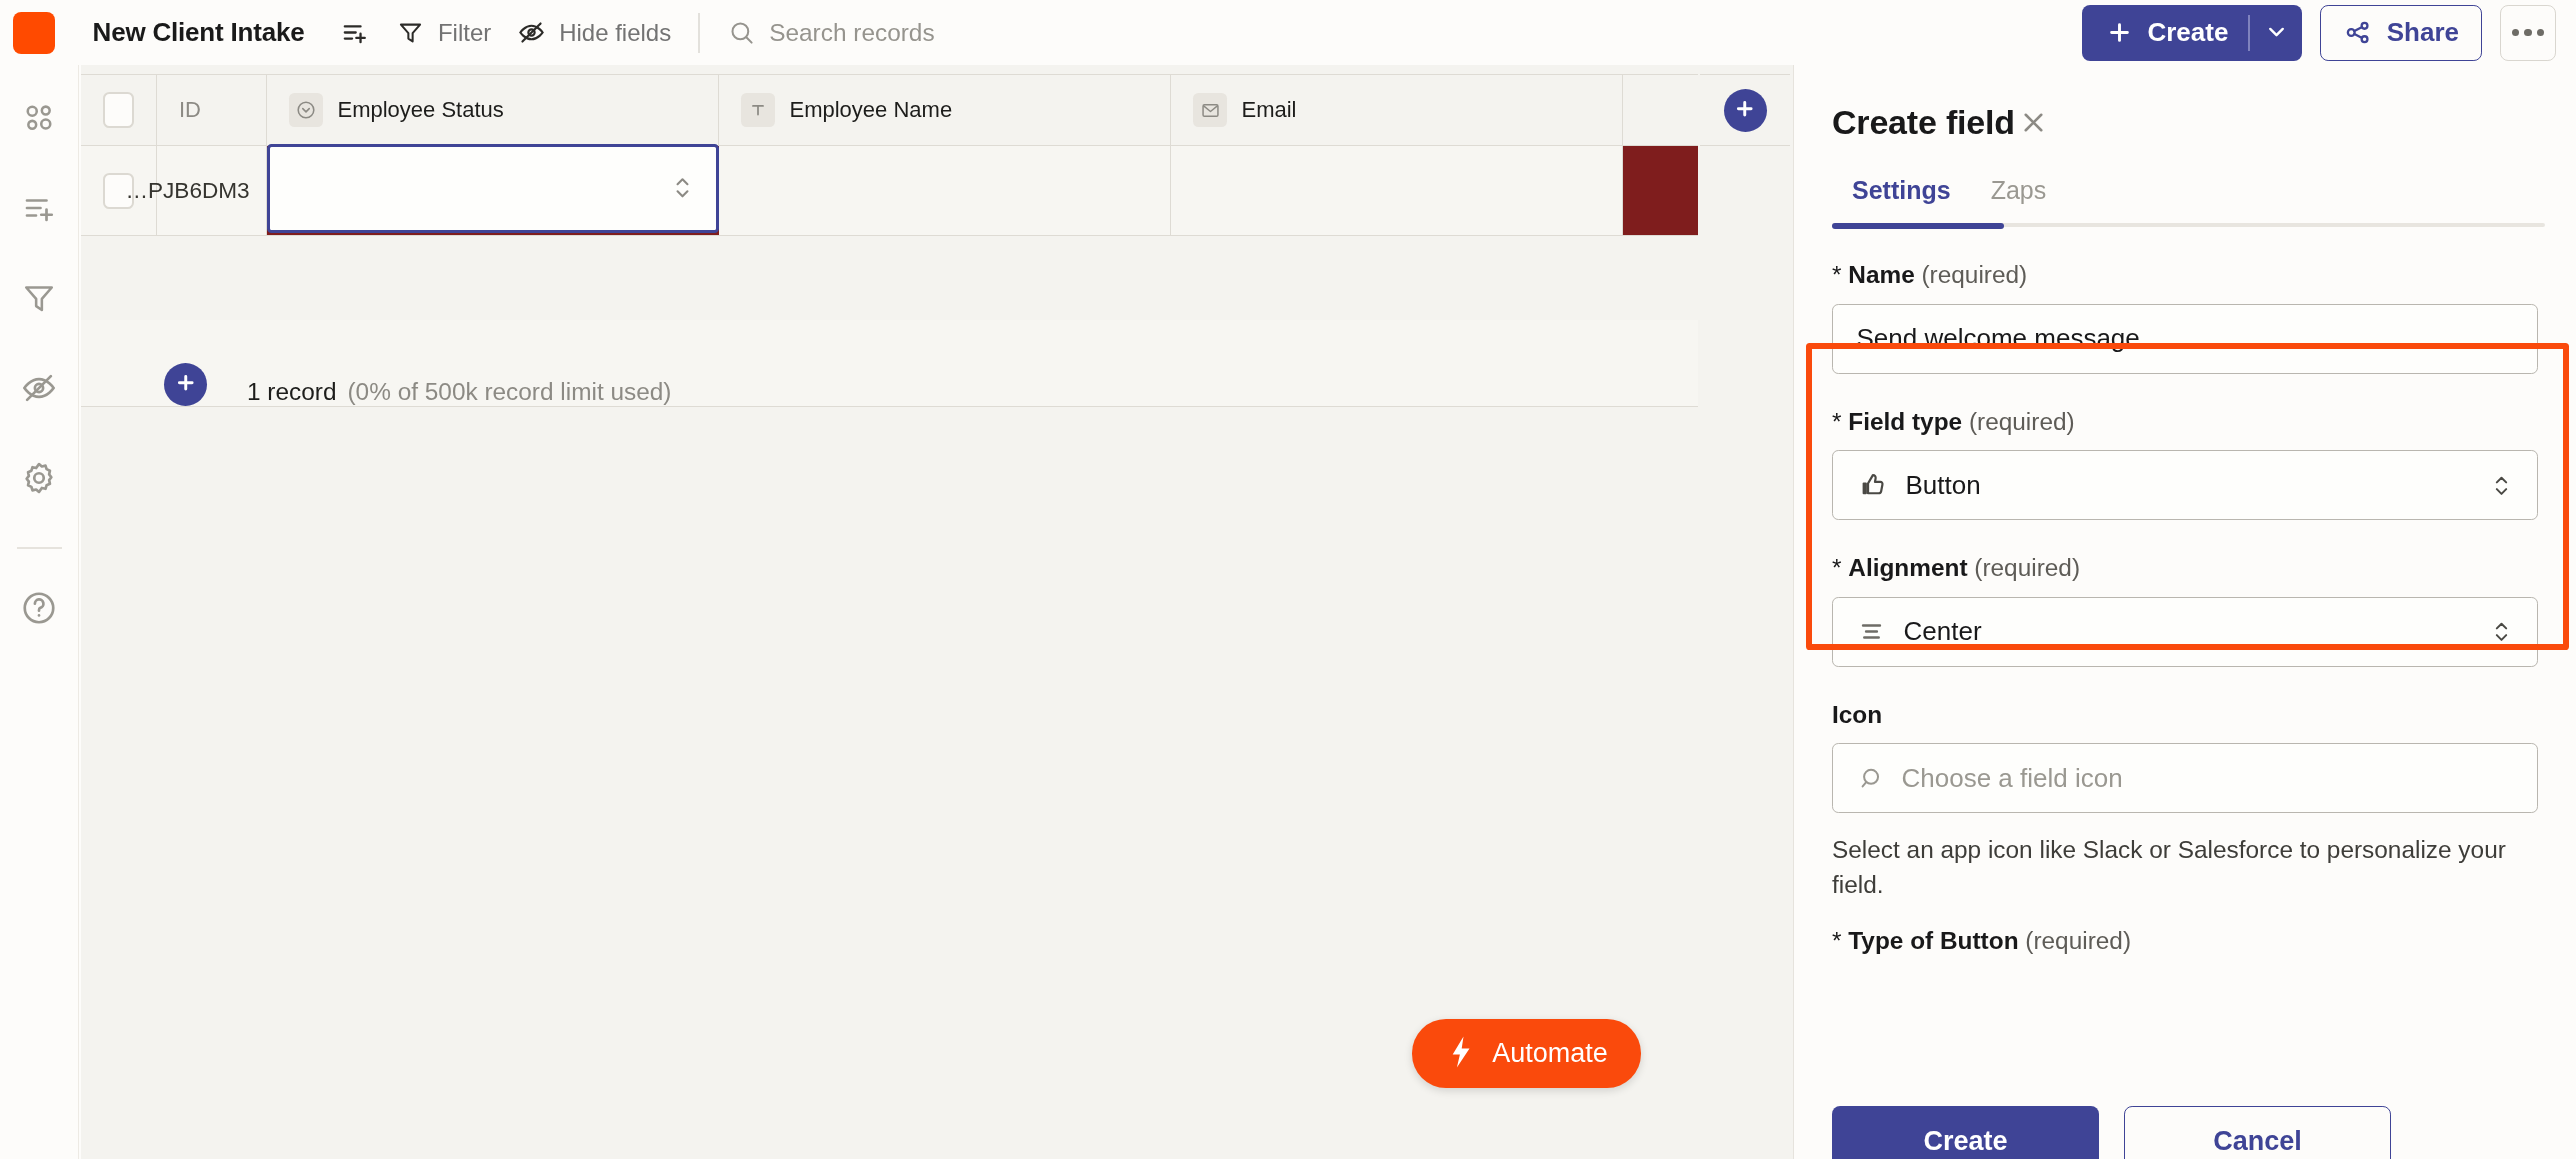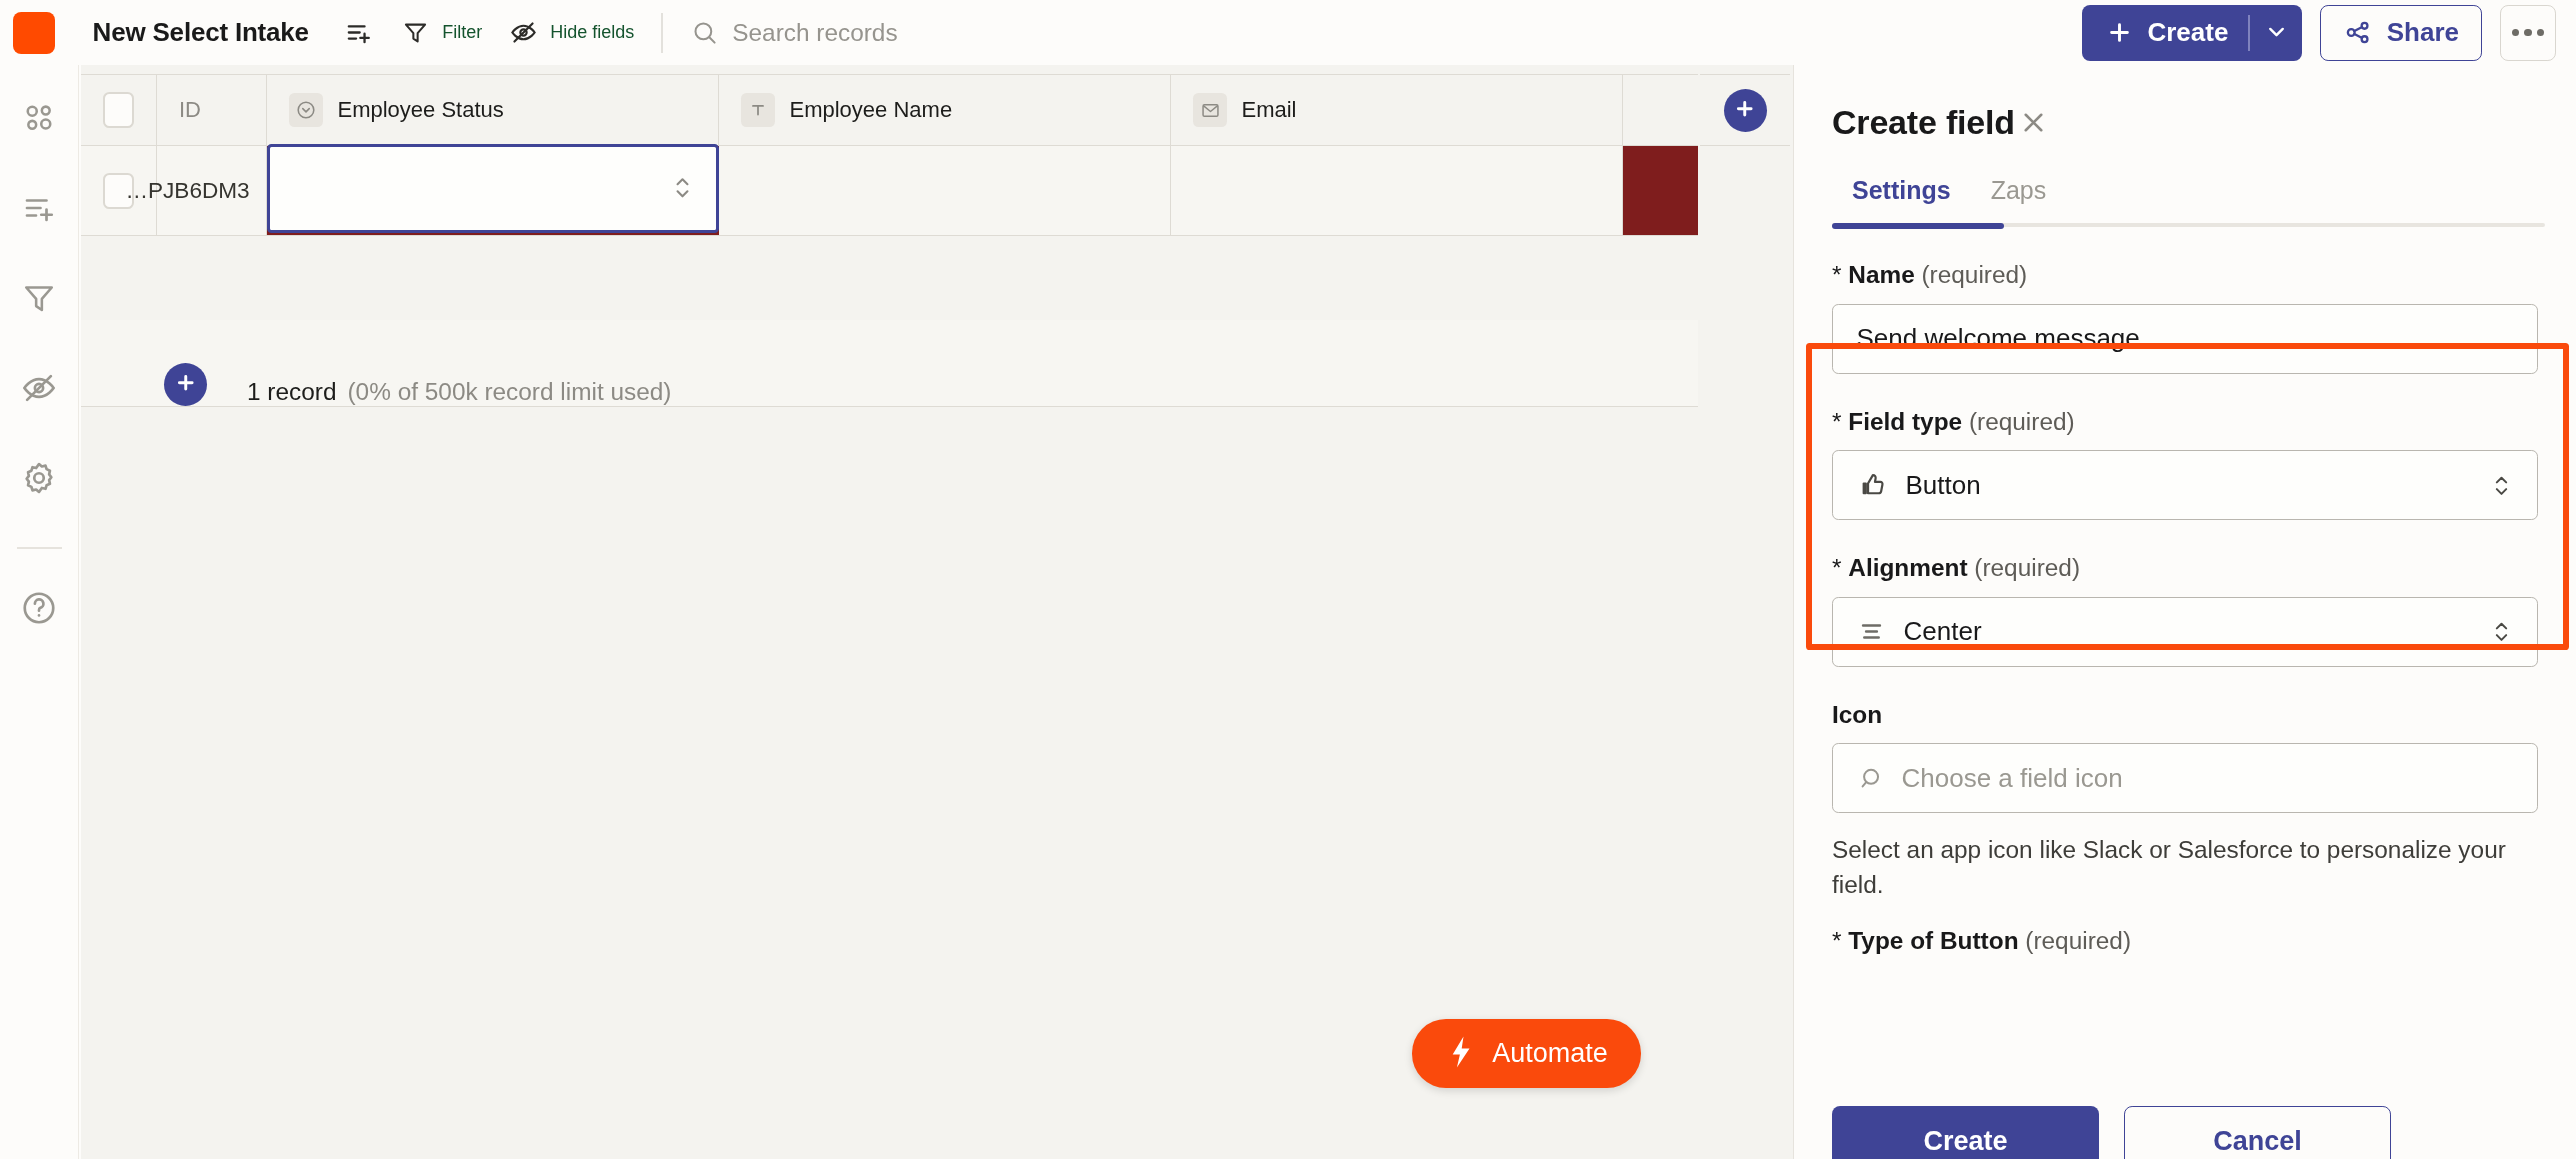--- a/index.html
+++ b/index.html
@@ -20,21 +20,21 @@
     width: 42px; height: 42px; margin-left: 12.6px; border-radius: 8.1px;
     background: #FF4A00; flex: none;
   }
   .wb-title {
     margin-left: 38px; font-size: 26px; font-weight: bold; color: #1a1a1a;
     letter-spacing: -0.2px; white-space: nowrap;
   }
   .tb-btn {
     display: flex; align-items: center; gap: 11.7px; height: 49px;
     padding: 0 12.6px; border-radius: 6.3px; cursor: pointer;
-    color: #14532d; font-size: 18px; white-space: nowrap;
+    color: #737373; font-size: 24px; white-space: nowrap;
   }
   .tb-btn.ml { margin-left: 22px; }
   .tb-icon { display: flex; align-items: center; justify-content: center; width: 31px; height: 31px; flex: none; }
   .tb-div { width: 1.8px; height: 40px; background: #E3E1DC; margin: 0 14.5px; flex: none; }
   .search-wrap {
     display: flex; align-items: center; gap: 12.6px; height: 49px;
     padding: 0 11px; border-radius: 6.3px; cursor: text; flex: none;
   }
   .search-ph { font-size: 24.4px; color: #96948E; white-space: nowrap; }
   .spacer { flex: 1 1 auto; }
@@ -195,21 +195,21 @@
   }
   .btn-cancel span { color: #3F4496; font-size: 27px; font-weight: bold; }
 </style>
 </head>
 <body>
 
 <div class="app">
 
   <div class="topbar">
     <div class="logo"></div>
-    <div class="wb-title">New Select Intake</div>
+    <div class="wb-title">New Client Intake</div>
 
     <div class="tb-btn ml">
       <span class="tb-icon">
         <svg width="29" height="29" viewBox="0 0 24 24" fill="none" stroke="#2c2b28" stroke-width="1.9" stroke-linecap="round">
           <path d="M4 7h13M4 12h9M4 17h6"></path>
             <path d="M17 13v7M13.5 16.5h7"></path>
         </svg>
       </span>
     </div>
 

